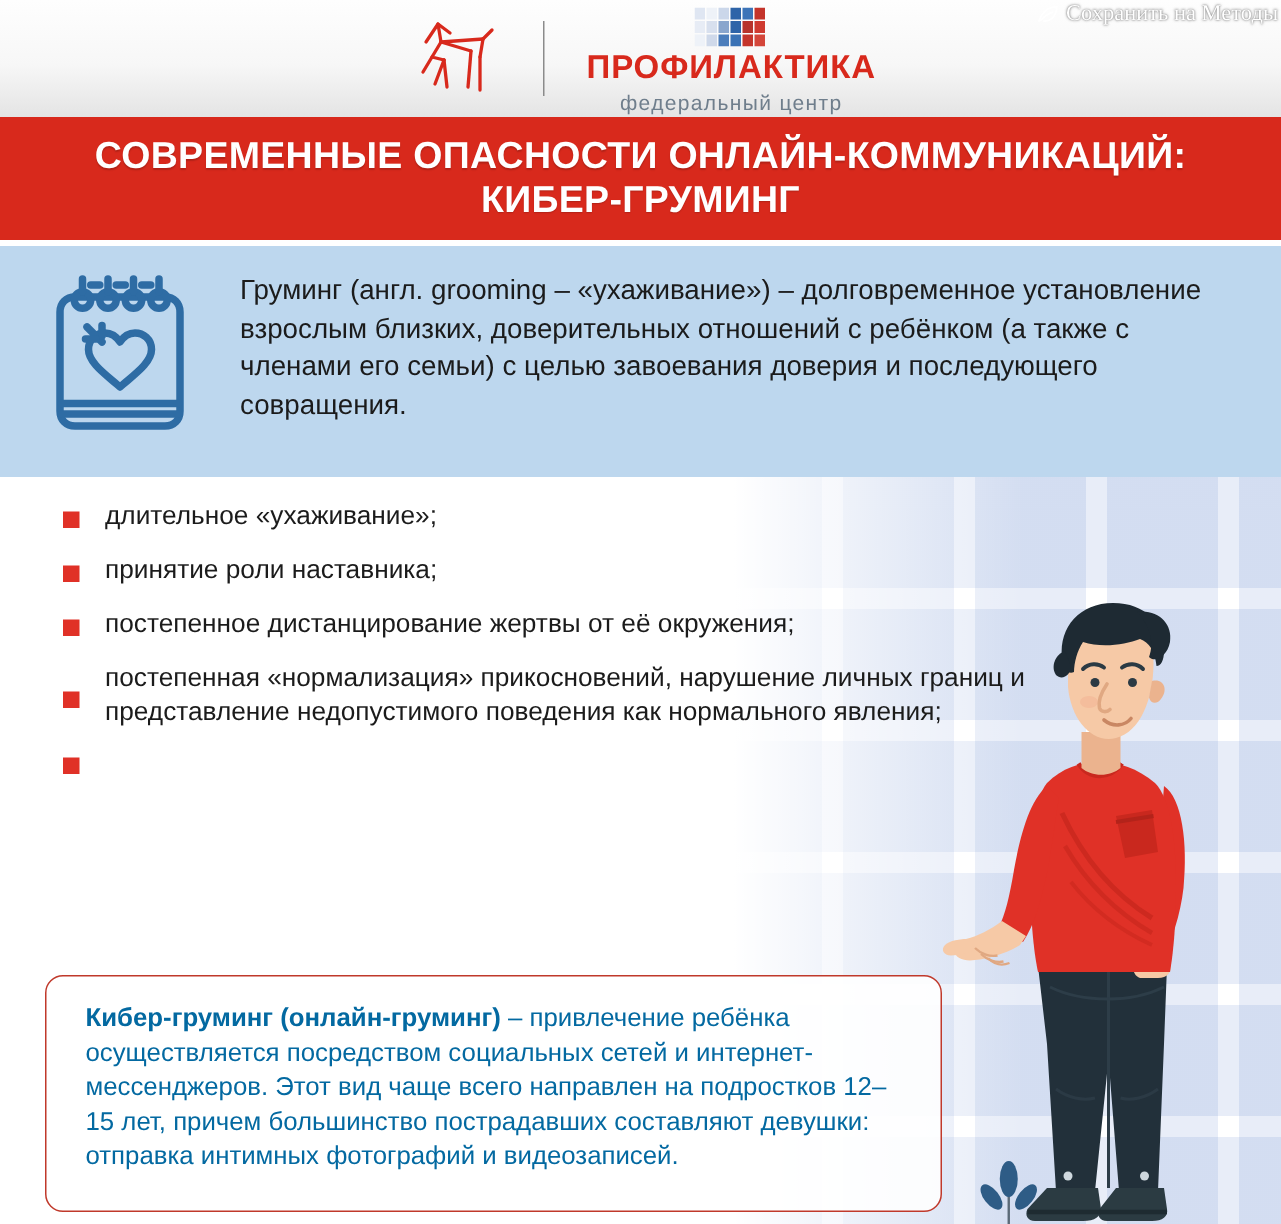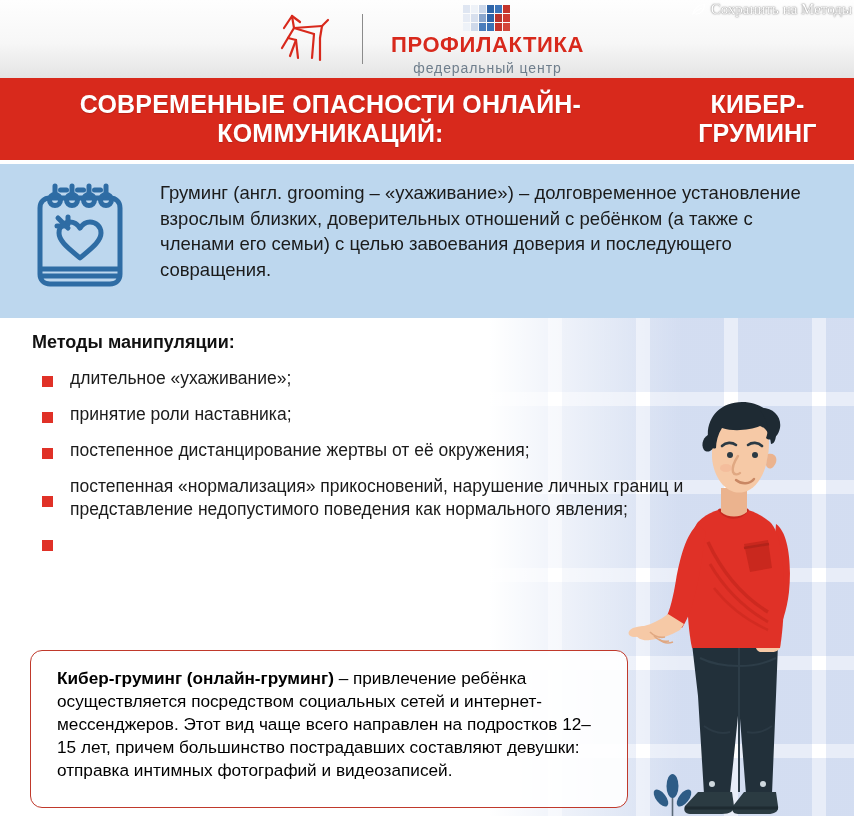--- a/index.html
+++ b/index.html
@@ -75,21 +75,21 @@
   }
   .watermark .wm-icon { width: 15px; height: 13px; display: block; }
 
   
   .title-banner {
     position: absolute;
     left: 0; top: 78px;
     width: 854px; height: 82px;
     background: #D8291C;
     display: flex;
-    flex-direction: row;
+    flex-direction: column;
     align-items: center;
     justify-content: center;
   }
   .title-line {
     color: #ffffff;
     font-size: 25px;
     font-weight: bold;
     letter-spacing: 0.2px;
     line-height: 1.18;
     text-align: center;
@@ -189,21 +189,21 @@
     min-height: 158px;
     border: 1.6px solid #C0392B;
     border-radius: 12px;
     background: rgba(255,255,255,.88);
     box-sizing: border-box;
     padding: 16px 22px 14px 26px;
   }
   .callout-text {
     font-size: 17.2px;
     line-height: 1.33;
-    color: #000000;
+    color: #0369a1;
   }
   .callout-text b { font-weight: bold; }
 
   
   .person {
     position: absolute;
     right: 14px; bottom: 0;
     width: 214px; height: 420px;
   }
   .person svg { display: block; width: 100%; height: 100%; }
@@ -322,21 +322,20 @@
           <path d="M30 46 L37 46"></path>
         </svg>
       </span>
     </div>
     <div class="def-text">
       <b>Груминг</b><span> (англ. grooming – «ухаживание») – долговременное установление взрослым близких, доверительных отношений с ребёнком (а также с членами его семьи) с целью завоевания доверия и последующего совращения.</span>
     </div>
   </div>
 
   <div class="methods">
-    <div class="methods-title">Методы манипуляции:</div>
     <div class="bullet-list">
 
       <div class="bullet-item">
         <span class="bullet-square"></span>
         <span class="bullet-text">длительное «ухаживание»;</span>
       </div>
 
 
       <div class="bullet-item">
         <span class="bullet-square"></span>

